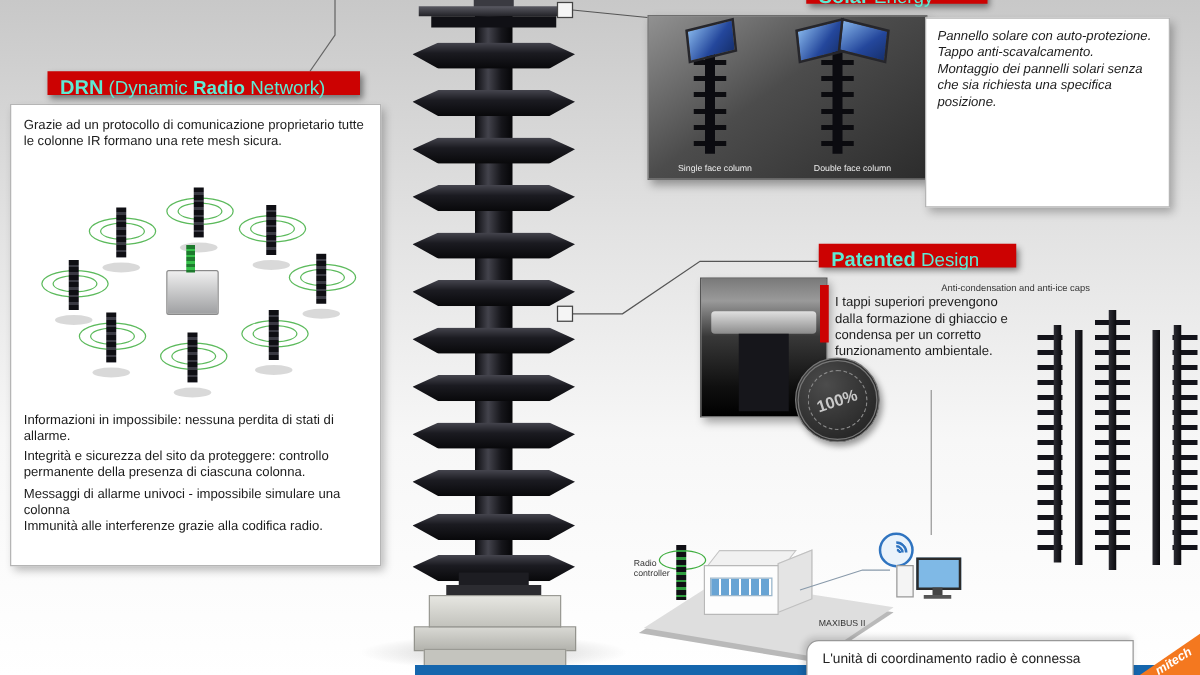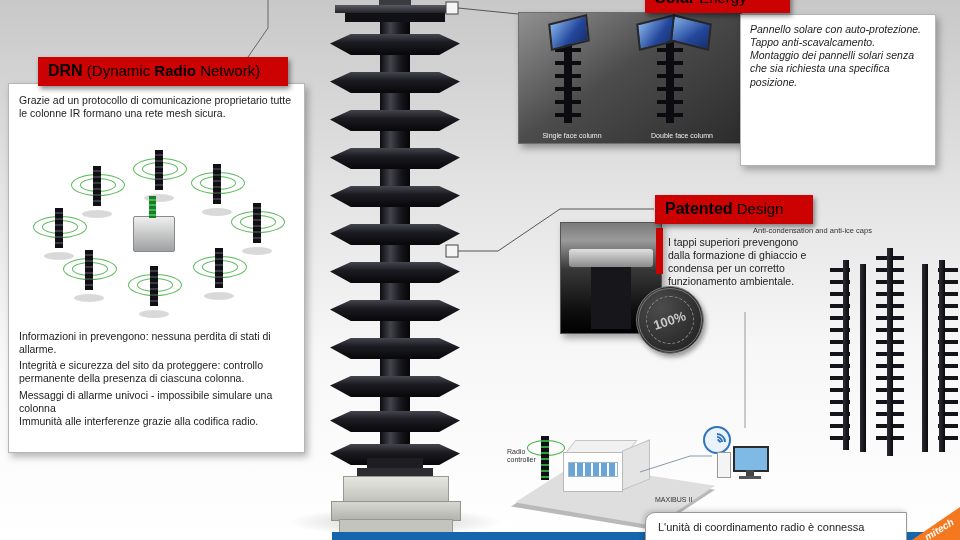--- a/index.html
+++ b/index.html
@@ -1,21 +1,21 @@
 <!DOCTYPE html>
 <html><head>
 <meta charset="utf-8">
 <style>
   html,body{margin:0;padding:0;background:#888;}
   #page{position:relative;width:960px;height:540px;overflow:hidden;
         font-family:"Liberation Sans",sans-serif;color:#1a1a1a;
         background:linear-gradient(180deg,#c8c8c8 0%,#e3e3e3 35%,#f7f7f7 65%,#ffffff 100%);}
   .abs{position:absolute;}
   
-  .banner{position:absolute;background:#cc0202;color:#000000;height:29px;line-height:27px;
+  .banner{position:absolute;background:#cc0202;color:#5eead4;height:19px;line-height:27px;
           padding:0 10px;font-size:15px;box-shadow:2px 3px 5px rgba(0,0,0,.45);z-index:6;white-space:nowrap;}
   .bb{font-weight:bold;font-size:16px;}
   
   .wbox{position:absolute;background:#fff;border:1px solid #b5b5b5;box-shadow:3px 4px 7px rgba(0,0,0,.28);z-index:5;}
   .body-text{font-size:10.5px;line-height:1.25;color:#1c1c1c;}
   
   #column{position:absolute;left:327px;top:0;width:136px;height:540px;z-index:1;}
   .pole{position:absolute;left:53px;top:6px;width:30px;height:462px;
         background:linear-gradient(90deg,#0b0b0f,#43434c 35%,#16161b 70%,#050507);}
   .cap0{position:absolute;left:52px;top:0;width:32px;height:7px;background:#3a3a41;}
@@ -203,21 +203,21 @@
           <div class="mring2"></div>
           <div class="mtower"></div>
           <div class="mshadow"></div>
         </div>
       <div class="mnode" style="left:112px;top:52px">
           <div class="hubcube"></div>
           <div class="hubtower"></div>
         </div>
     </div>
     <div style="position:absolute;left:10px;top:246px;width:274px;">
-      <div class="body-text" style="margin-bottom:3px">Informazioni in prevengono: nessuna perdita di stati di allarme.</div>
+      <div class="body-text" style="margin-bottom:3px">Informazioni in impossibile: nessuna perdita di stati di allarme.</div>
       <div class="body-text" style="margin-bottom:3px">Integrità e sicurezza del sito da proteggere: controllo permanente della presenza di ciascuna colonna.</div>
       <div class="body-text">Messaggi di allarme univoci - impossibile simulare una colonna</div>
       <div class="body-text" style="margin-bottom:3px">Immunità alle interferenze grazie alla codifica radio.</div>
     </div>
   </div>
 
   <div class="banner" style="left:645px;top:-16px;width:125px;">
     <span class="bb">Solar</span><span> Energy</span>
   </div>
   <div id="solarimg">

